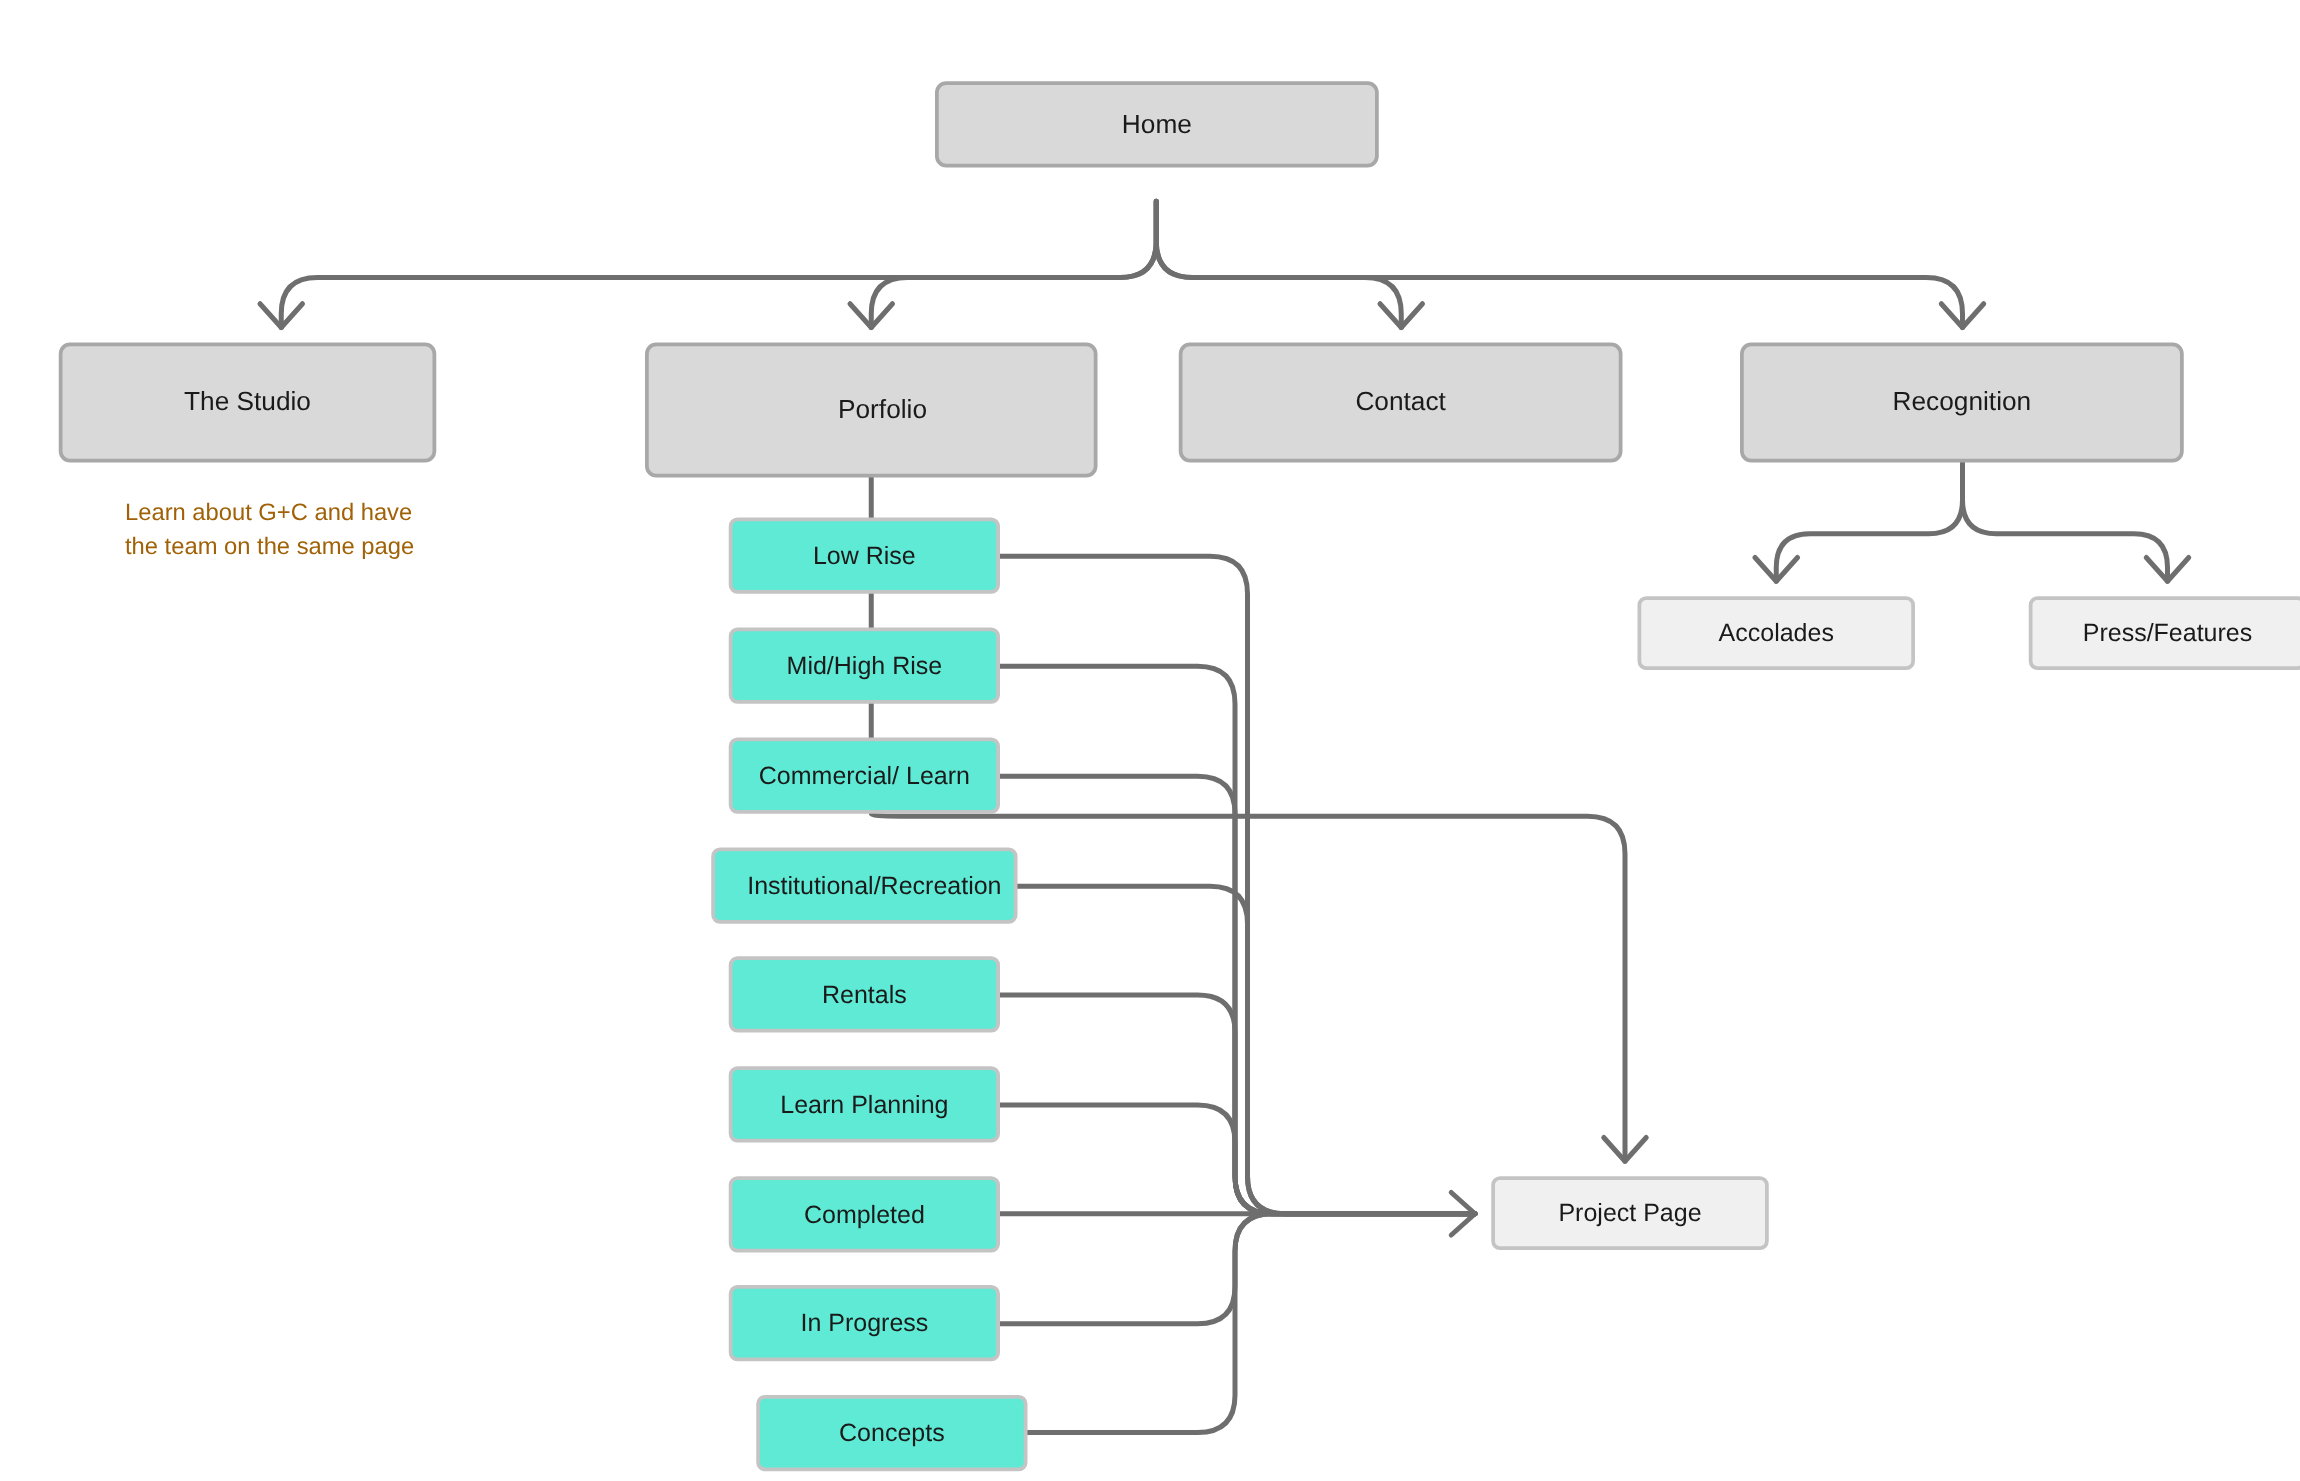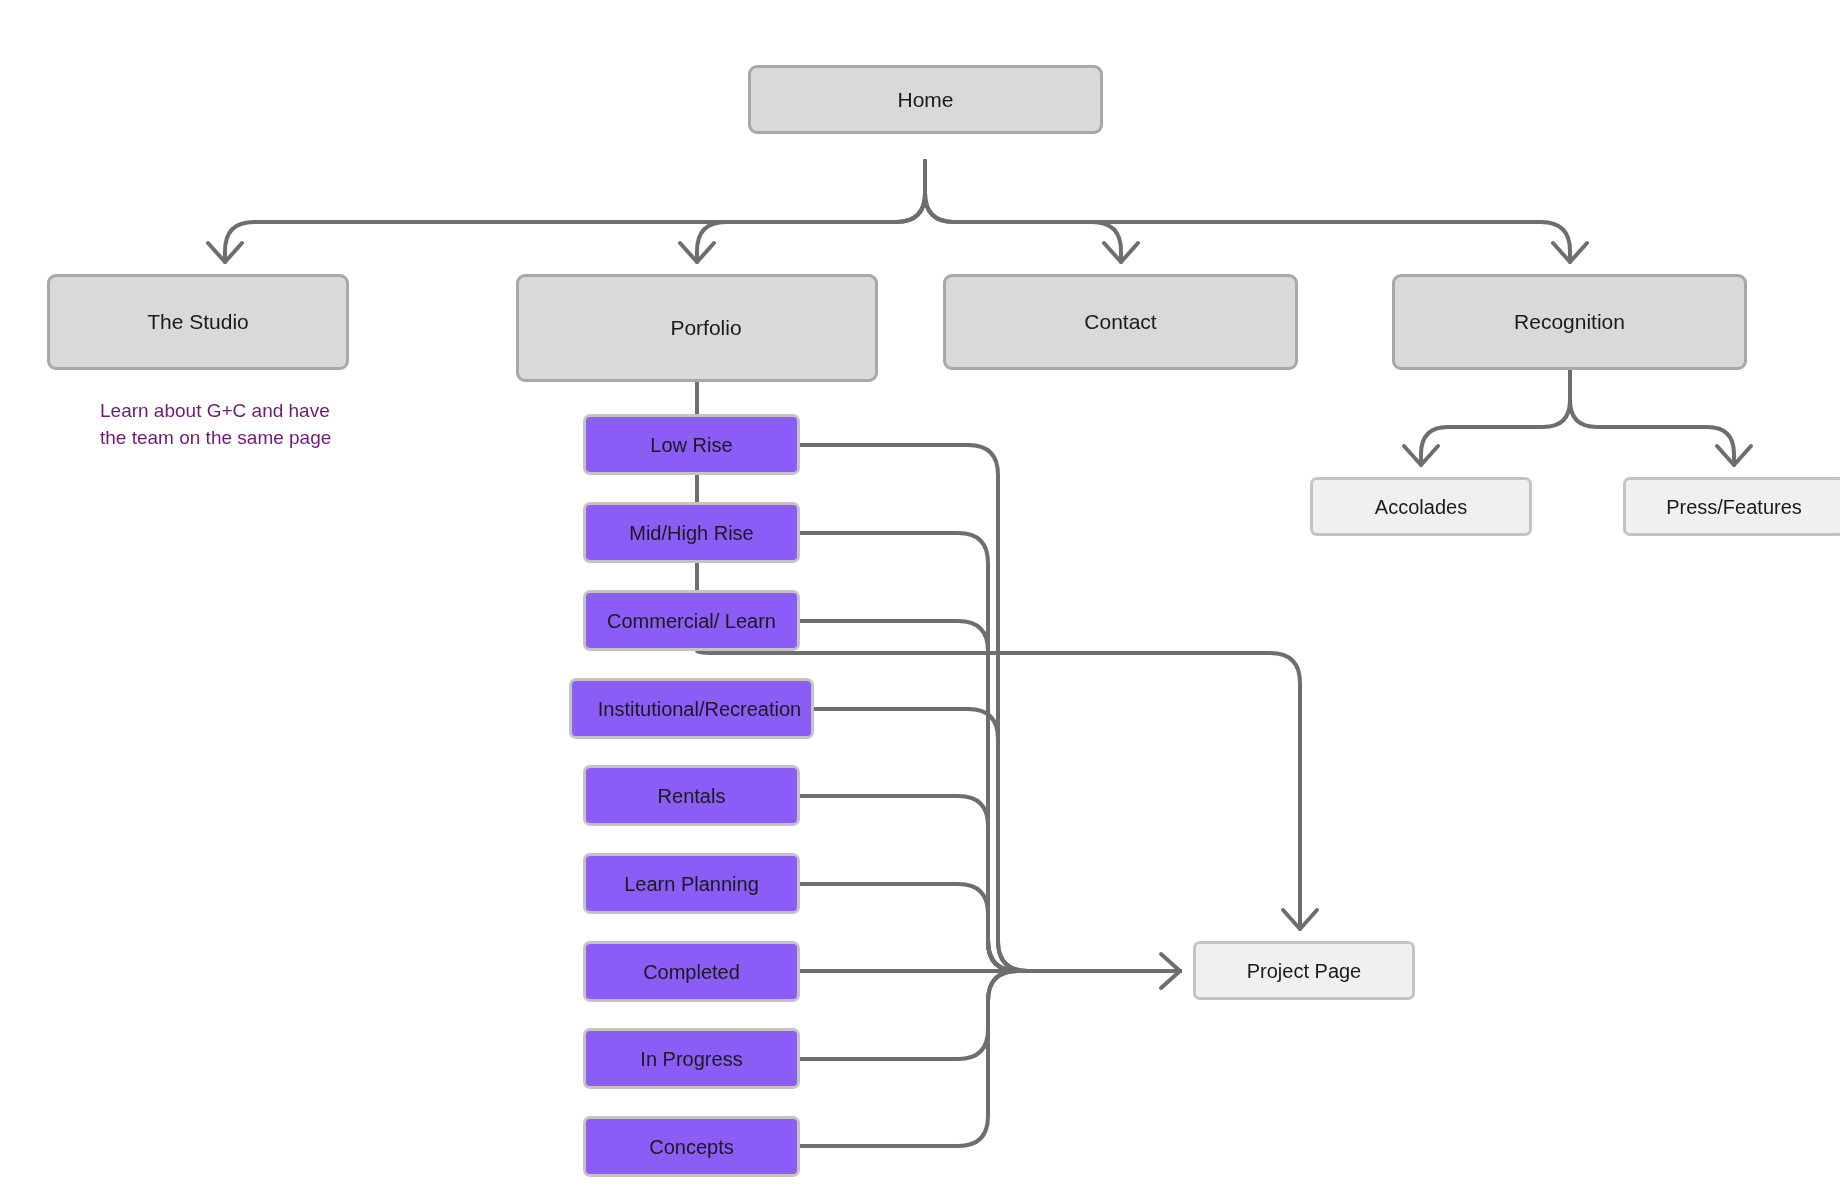--- a/index.html
+++ b/index.html
@@ -40,35 +40,35 @@
     padding: 0 8px;
   }
   .node.level1,
   .node.level2 {
     background: #d9d9d9;
     border: 3px solid #a8a8a8;
     font-size: 21px;
     border-radius: 9px;
   }
   .node.level3 {
-    background: #8b5cf6;
+    background: #5eead4;
     border: 3px solid #c4c4c4;
     font-size: 20px;
     border-radius: 7px;
   }
   .node.terminal {
     background: #f0f0f0;
     border: 3px solid #c4c4c4;
     font-size: 20px;
     border-radius: 7px;
   }
   .note {
     position: absolute;
     font-size: 19px;
-    color: #701a75;
+    color: #a16207;
     line-height: 1.42;
     text-align: left;
     white-space: pre-line;
   }
 </style>
 </head>
 <body>
 
 <div id="canvas">
   <svg id="edge-layer" viewBox="0 0 1840 1185" xmlns="http://www.w3.org/2000/svg">
@@ -133,21 +133,21 @@
       </div>
       <div class="node level3" style="left: 583px; top: 853px; width: 217px; height: 61px;">
         <span>Learn Planning</span>
       </div>
       <div class="node level3" style="left: 583px; top: 941px; width: 217px; height: 61px;">
         <span>Completed</span>
       </div>
       <div class="node level3" style="left: 583px; top: 1028px; width: 217px; height: 61px;">
         <span>In Progress</span>
       </div>
-      <div class="node level3" style="left: 583px; top: 1116px; width: 217px; height: 61px;">
+      <div class="node level3" style="left: 605px; top: 1116px; width: 217px; height: 61px;">
         <span>Concepts</span>
       </div>
       <div class="node terminal" style="left: 1310px; top: 477px; width: 222px; height: 59px;">
         <span>Accolades</span>
       </div>
       <div class="node terminal" style="left: 1623px; top: 477px; width: 222px; height: 59px;">
         <span>Press/Features</span>
       </div>
       <div class="node terminal" style="left: 1193px; top: 941px; width: 222px; height: 59px;">
         <span>Project Page</span>

